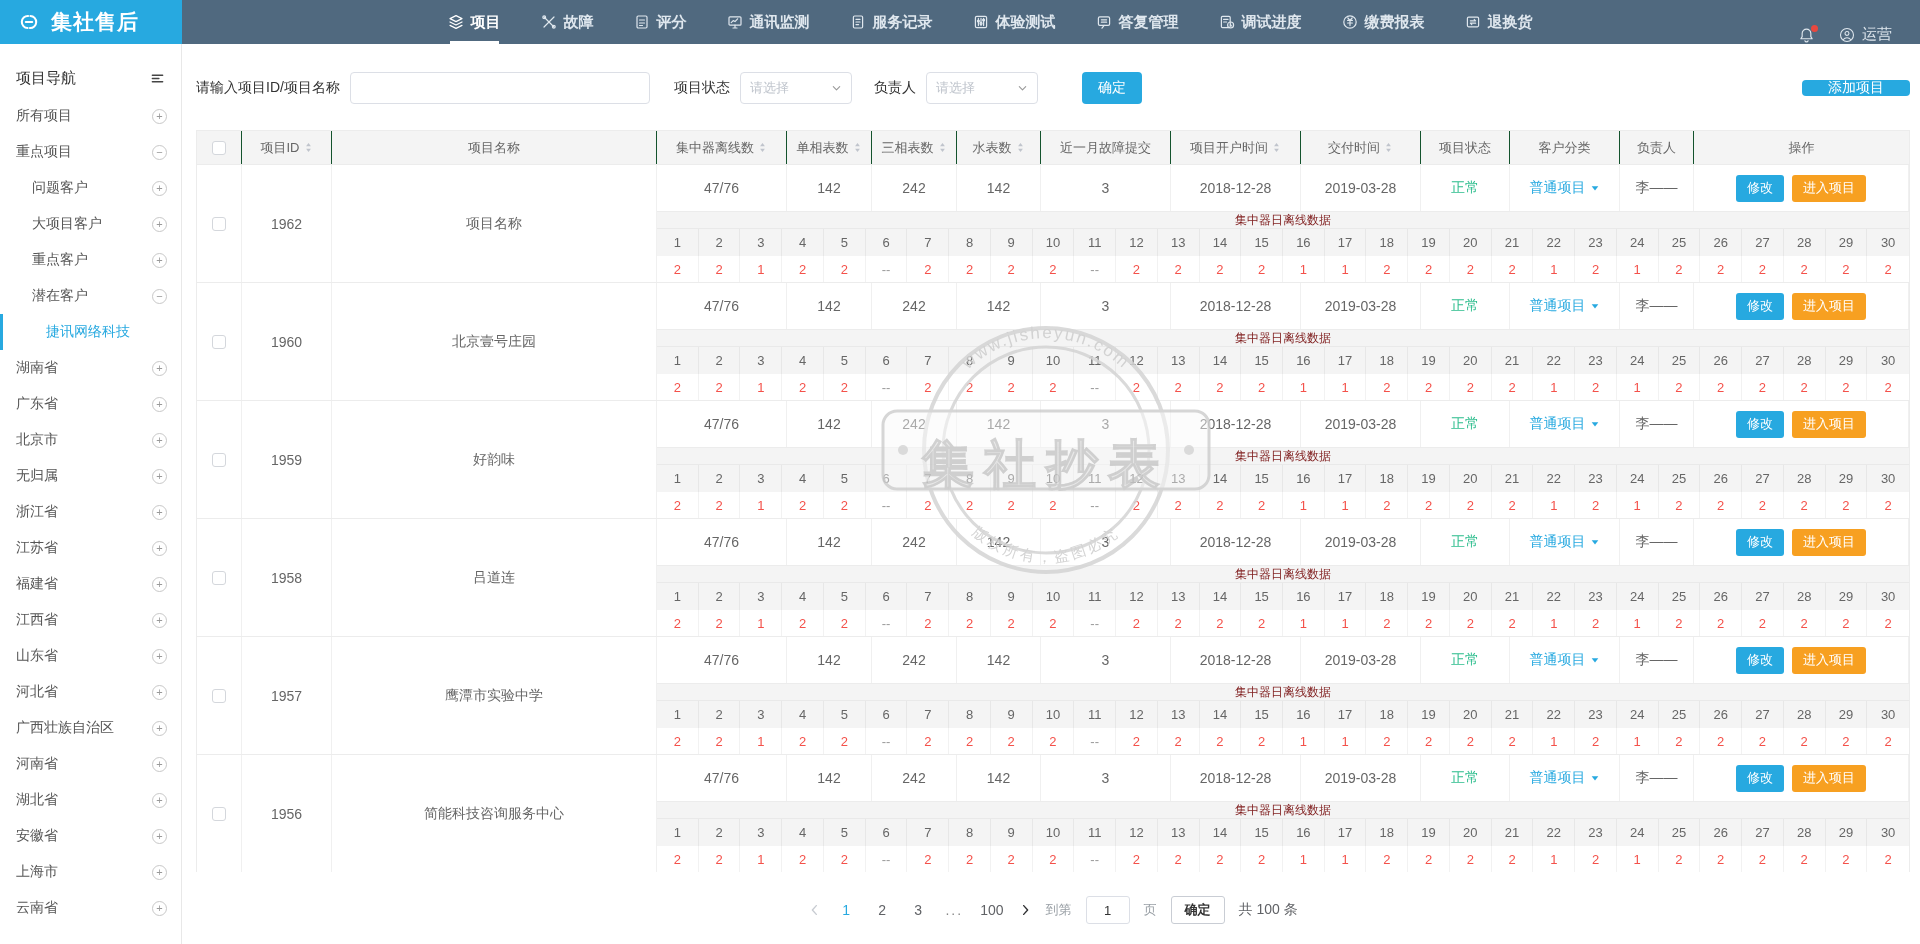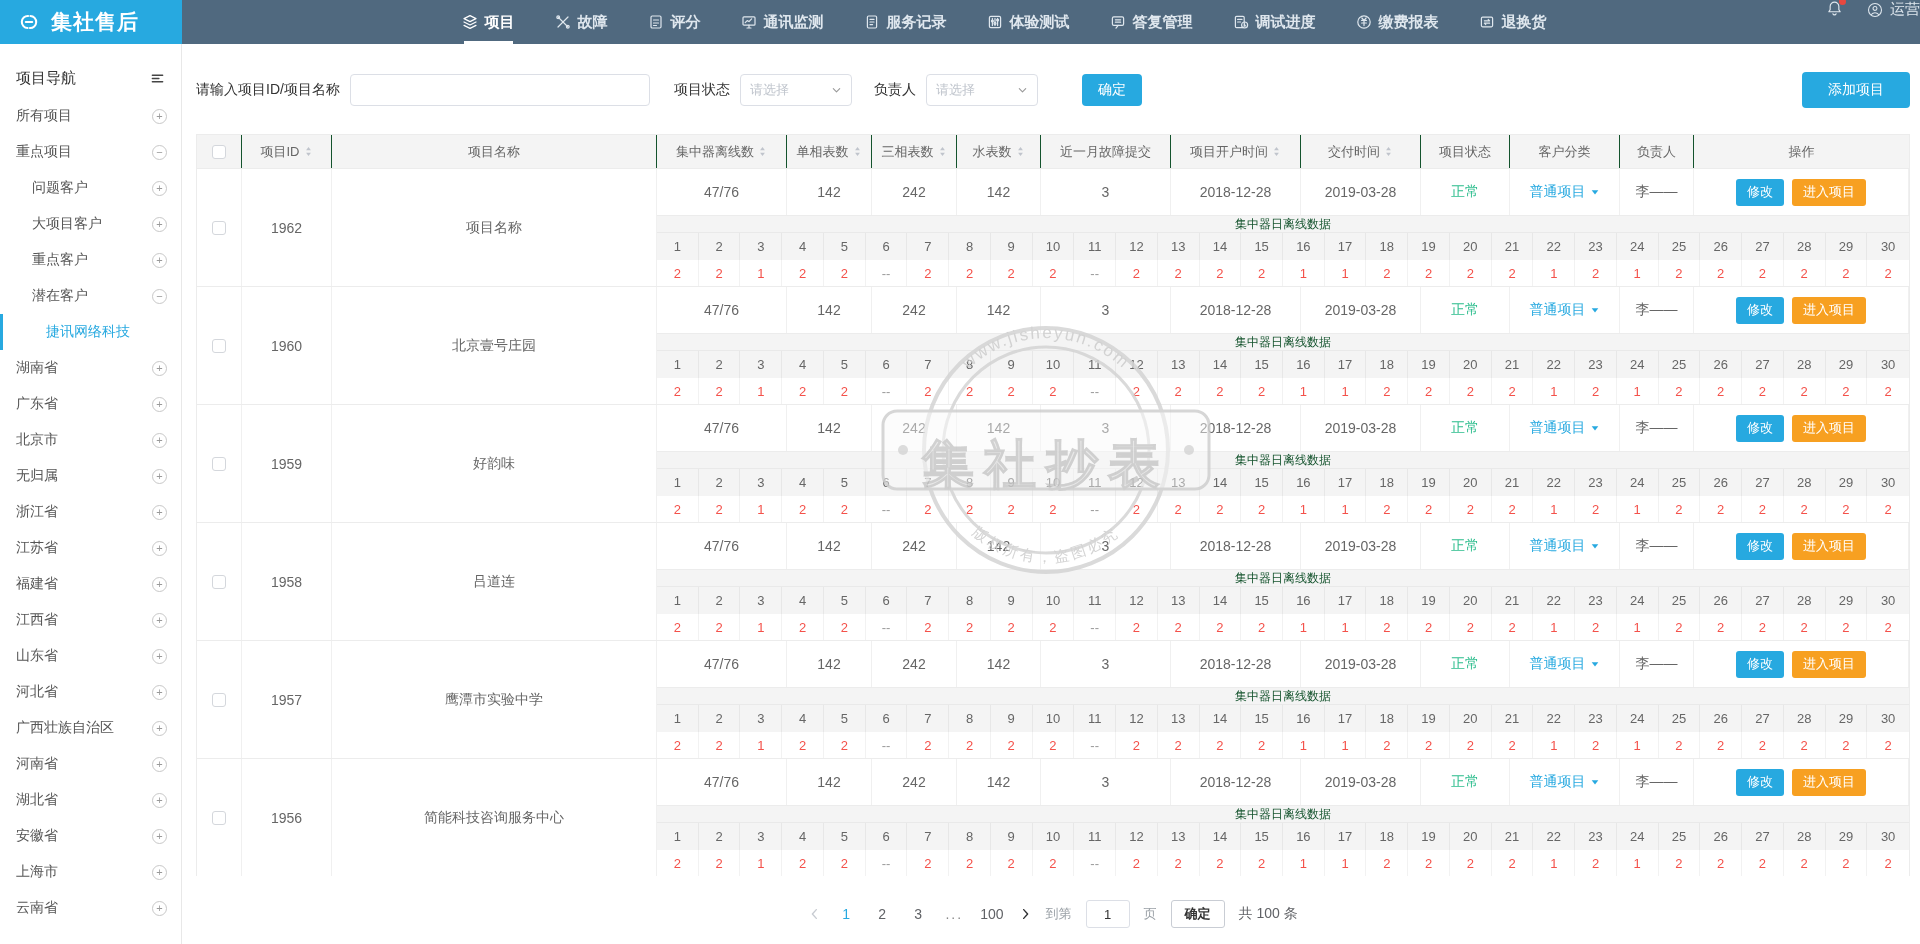--- a/index.html
+++ b/index.html
@@ -11,21 +11,21 @@
 
   
   .topbar{height:44px;background:#50697F;display:flex;align-items:stretch;color:#DFE7EE;gap:40px;}
   .logo{width:182px;background:#27A9E0;color:#fff;display:flex;align-items:center;gap:9px;padding-left:16px;flex:none;}
   .logo .brand-name{font-size:21px;font-weight:bold;letter-spacing:1px;}
   .logo .icon svg{stroke-width:2.2;}
   .top-nav{flex:1;display:flex;align-items:stretch;justify-content:center;gap:40px;}
   .nav-item{display:flex;align-items:center;gap:7px;font-size:15px;position:relative;font-weight:bold;}
   .nav-item.active{color:#fff;}
   .nav-item.active::after{content:"";position:absolute;left:2px;right:2px;bottom:0;height:3px;background:#fff;}
-  .topbar-right{display:flex;align-items:flex-start;gap:24px;flex:none;}
+  .topbar-right{display:flex;align-items:flex-end;gap:24px;padding-right:28px;flex:none;}
   .bell-wrap{position:relative;display:flex;}
   .bell-dot{position:absolute;top:-2px;right:-3px;width:7px;height:7px;border-radius:50%;background:#E8483F;}
   .user-wrap{display:flex;align-items:center;gap:7px;font-size:15px;}
 
   
   .layout{display:flex;height:900px;}
   .sidebar{width:182px;flex:none;background:#fff;border-right:1px solid #E8E8E8;overflow:hidden;}
   .sb-title{height:40px;margin-top:14px;display:flex;align-items:center;justify-content:space-between;
     padding:0 16px;font-size:15px;color:#333;}
   .sb-item{height:36px;display:flex;align-items:center;justify-content:space-between;
@@ -45,21 +45,21 @@
   .f-label{font-size:14px;color:#333;margin-right:10px;white-space:nowrap;}
   .f-input{width:300px;height:32px;border:1px solid #DCDFE6;border-radius:4px;padding:0 10px;font-size:14px;color:#333;outline:none;}
   .f-select{width:112px;height:32px;border:1px solid #DCDFE6;border-radius:4px;display:flex;align-items:center;
     justify-content:space-between;padding:0 9px;margin-right:22px;}
   .f-select .ph{font-size:13px;color:#BFC4CC;font-family:Liberation Serif, serif;}
   .f-select .icon{color:#999;}
   .gap-l{margin-left:24px;}
   .btn{border:none;border-radius:4px;font-size:14px;color:#fff;display:inline-flex;align-items:center;justify-content:center;}
   .btn-blue{background:#27A9E0;}
   .btn-confirm{width:60px;height:32px;margin-left:22px;}
-  .btn-add{width:108px;height:36px;margin-left:auto;}
+  .btn-add{width:108px;height:16px;margin-left:auto;}
 
   
   .table{margin-top:26px;border:1px solid #ECECEC;border-bottom:none;}
   .thead{display:grid;grid-template-columns:45px 90px 325px 130px 85px 85px 84px 130px 130px 120px 89px 110px 74px minmax(0,1fr);
     height:33px;background:#F4F4F4;font-size:13px;color:#666;}
   .th{display:flex;align-items:center;justify-content:center;gap:4px;border-right:1px solid #14532d;white-space:nowrap;overflow:hidden;}
   .th:last-child{border-right:none;}
   .checkbox{width:14px;height:14px;border:1px solid #D4D7DC;border-radius:3px;background:#fff;display:inline-block;}
 
   .row-block{display:flex;border-top:1px solid #ECECEC;}
@@ -72,21 +72,21 @@
   .rb-right{flex:1;min-width:0;display:flex;flex-direction:column;}
   .vals{display:grid;grid-template-columns:130px 85px 85px 84px 130px 130px 120px 89px 110px 74px minmax(0,1fr);height:46px;}
   .status-ok{color:#2EBE8E;}
   .category{color:#27A9E0;gap:4px;}
   .category .icon svg{stroke:none;}
   .actions{gap:8px;}
   .mini-btn{height:27px;padding:0 11px;border-radius:3px;font-size:13px;color:#fff;border:none;display:inline-flex;align-items:center;}
   .mini-edit{background:#27A9E0;}
   .mini-enter{background:#F7A021;}
   .sub-label{height:18px;background:#F4F4F4;border-top:1px solid #ECECEC;border-bottom:1px solid #E9E9E9;
-    display:flex;align-items:center;justify-content:center;font-size:12px;color:#14532d;font-weight:500;}
+    display:flex;align-items:center;justify-content:center;font-size:12px;color:#7f1d1d;font-weight:500;}
   .days,.dayvals{display:grid;grid-template-columns:repeat(30,1fr);}
   .days{height:27px;background:#F4F4F4;}
   .dayvals{height:26px;background:#fff;}
   .day{display:flex;align-items:center;justify-content:center;font-size:13px;color:#666;
     border-right:1px solid rgba(0,0,0,0.05);}
   .day:last-child{border-right:none;}
   .dv.red{color:#F4514A;}
   .dv.dash{color:#9A9A9A;}
 
   

